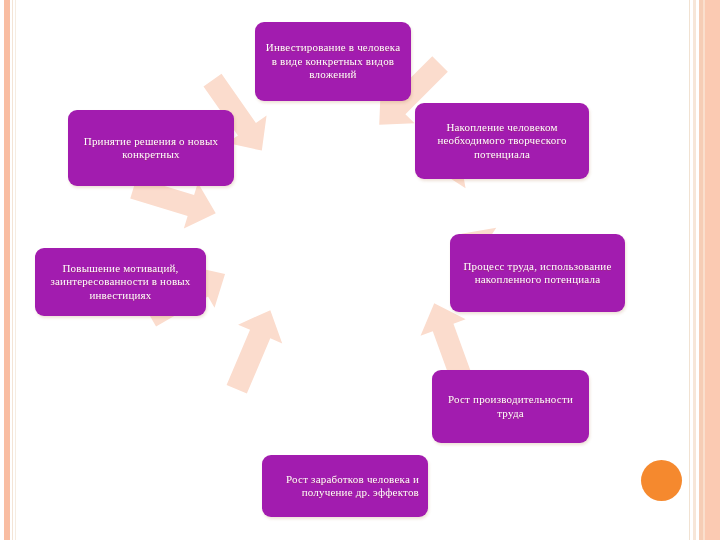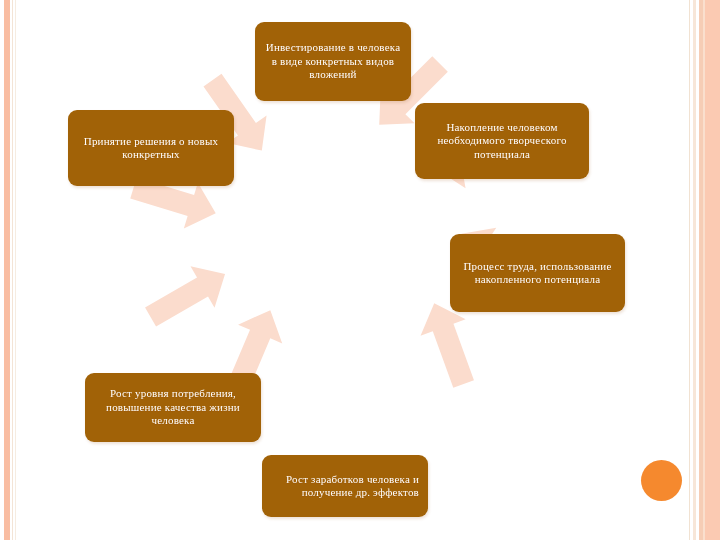--- a/index.html
+++ b/index.html
@@ -40,21 +40,21 @@
     left: 0;
     top: 0;
     width: 720px;
     height: 540px;
   }
 
   
   .node {
     position: absolute;
     box-sizing: border-box;
-    background: #a16207;
+    background: #a21caf;
     border-radius: 9px;
     color: #ffffff;
     display: flex;
     align-items: center;
     justify-content: center;
     text-align: center;
     padding: 6px 9px;
     line-height: 1.22;
     letter-spacing: .2px;
     text-shadow: 0 1px 0 rgba(150,70,10,.28);
@@ -147,29 +147,32 @@
   </div>
 
   <div class="node" id="node-process">
     <span>Процесс труда, использование накопленного потенциала</span>
   </div>
 
   <div class="node" id="node-accum">
     <span>Накопление человеком необходимого творческого потенциала</span>
   </div>
 
+  <div class="node" id="node-prod">
+    <span>Рост производительности труда</span>
+  </div>
 
   <div class="node" id="node-earnings">
     <span>Рост заработков человека и получение др. эффектов</span>
   </div>
 
-  <div class="node" id="node-consum">
-    <span>Рост уровня потребления, повышение качества жизни человека</span>
+
+  <div class="node" id="node-motiv">
+    <span>Повышение мотиваций, заинтересованности в новых инвестициях</span>
   </div>
-
 
   <div class="node" id="node-decision">
     <span>Принятие решения о новых конкретных</span>
   </div>
 
   <div id="accent-dot"></div>
 
 </div>
 
 </body></html>

